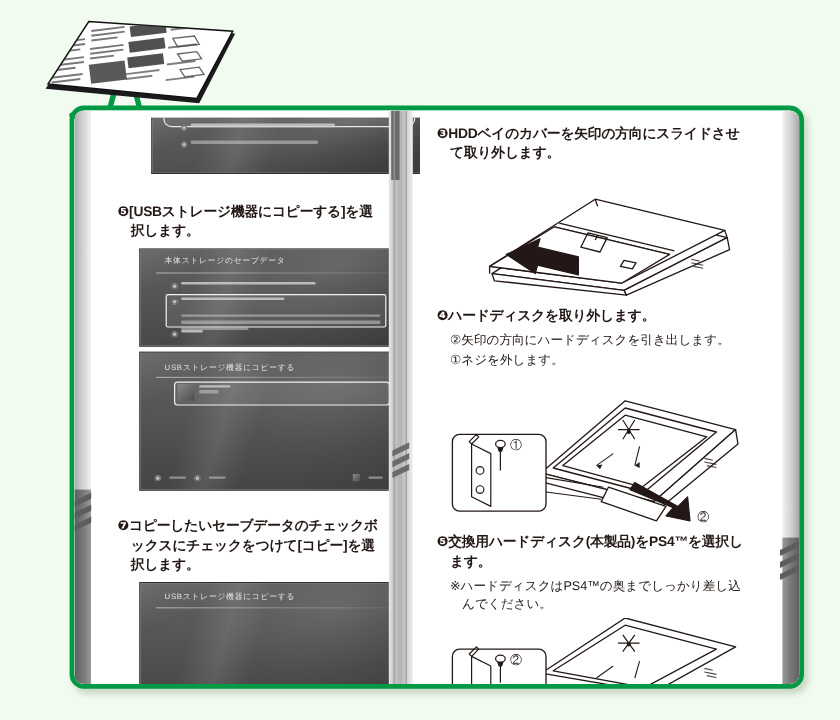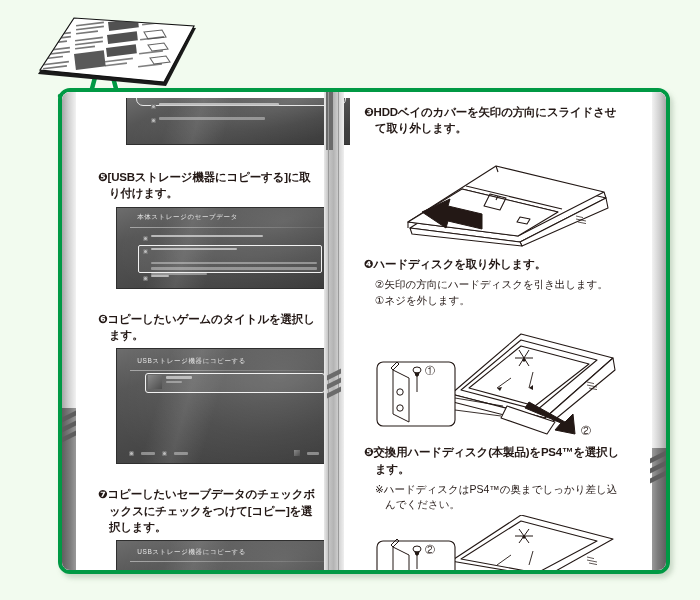--- a/index.html
+++ b/index.html
@@ -192,21 +192,21 @@
         <span class="ui-ico"></span>
         <span class="ui-blur" style="width:120px;"></span>
       </div>
       <div class="ui-row" style="left:24px;top:19px;width:150px;">
         <span class="ui-ico"></span>
         <span class="ui-blur dim" style="width:106px;"></span>
       </div>
     </div>
 
     <h3 class="step" style="margin-top:24px;">
-      <span class="hang">❺[USBストレージ機器にコピーする]に取り付けます。</span>
+      <span class="hang">❺[USBストレージ機器にコピーする]を選択します。</span>
     </h3>
     <div class="uishot" style="width:224px;height:80px;margin:4px 0 0 18px;">
       <div class="swoosh"></div>
           <div class="swoosh2"></div>
       <div class="ui-title">本体ストレージのセーブデータ</div>
       <div class="ui-titleline"></div>
       <div class="ui-row" style="left:26px;top:27px;width:160px;">
         <span class="ui-ico"></span>
         <span class="ui-blur" style="width:112px;"></span>
       </div>
@@ -218,23 +218,20 @@
         <span class="ui-blur dim" style="width:166px;margin-left:8px;"></span>
         <span class="ui-blur dim" style="width:166px;margin-left:8px;"></span>
         <span class="ui-blur dim" style="width:56px;margin-left:8px;"></span>
       </div>
       <div class="ui-row" style="left:26px;top:67px;width:120px;">
         <span class="ui-ico"></span>
         <span class="ui-blur" style="width:18px;"></span>
       </div>
     </div>
 
-    <h3 class="step" style="margin-top:22px;">
-      <span class="hang">❻コピーしたいゲームのタイトルを選択します。</span>
-    </h3>
     <div class="uishot" style="width:224px;height:114px;margin:4px 0 0 18px;">
       <div class="swoosh"></div>
           <div class="swoosh2"></div>
       <div class="ui-title">USBストレージ機器にコピーする</div>
       <div class="ui-titleline" style="top:18%;"></div>
       <div class="ui-sel" style="left:28px;top:24px;width:178px;height:18px;border-radius:3px;"></div>
       <div class="ui-tile" style="left:31px;top:26px;width:14px;height:14px;"></div>
       <div class="ui-row" style="left:49px;top:27px;flex-direction:column;gap:2px;">
         <span class="ui-blur" style="width:26px;"></span>
         <span class="ui-blur dim" style="width:16px;"></span>

